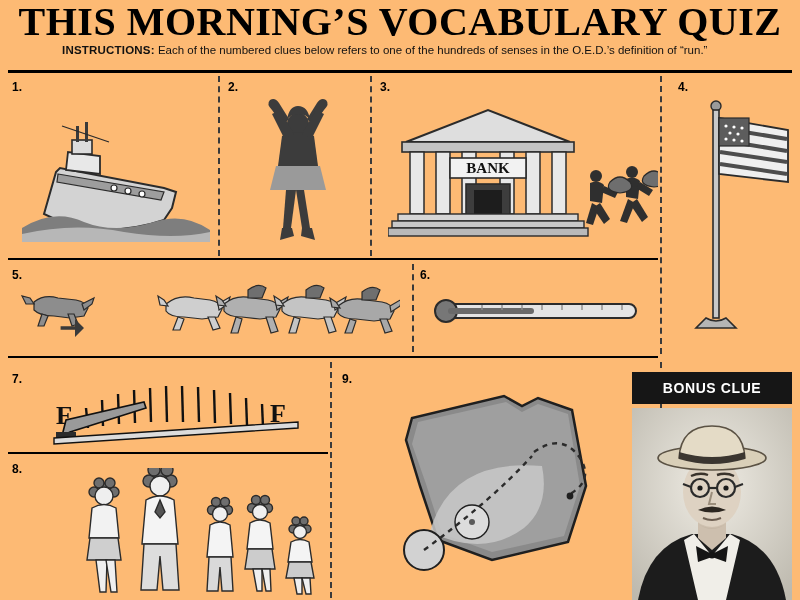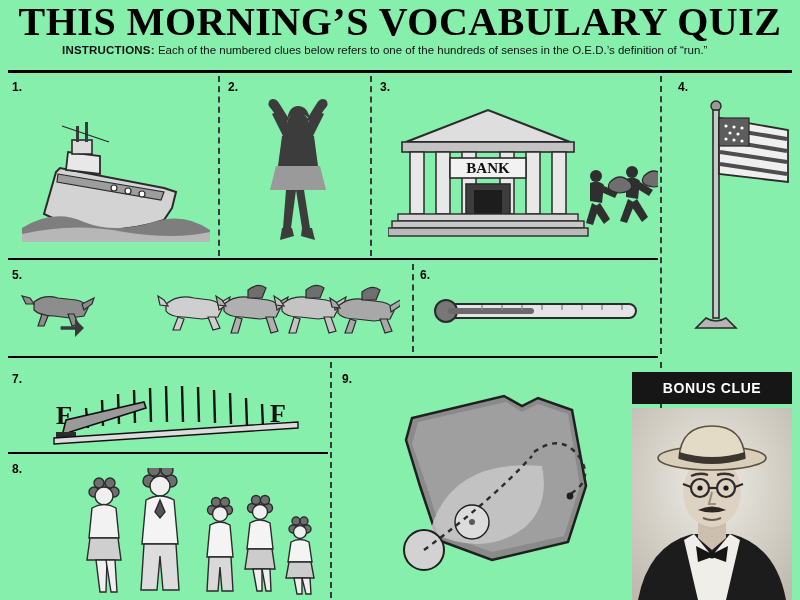--- a/index.html
+++ b/index.html
@@ -12,21 +12,21 @@
     height: 600px;
     overflow: hidden;
     font-family: "Liberation Sans", sans-serif;
     color: #111;
     position: relative;
   }
   .page {
     position: relative;
     width: 800px;
     height: 600px;
-    background: #86efac;
+    background: #fdba74;
   }
 
   
   .title {
     position: absolute;
     left: 0;
     top: 2px;
     width: 800px;
     text-align: center;
     font-family: "Liberation Serif", serif;

